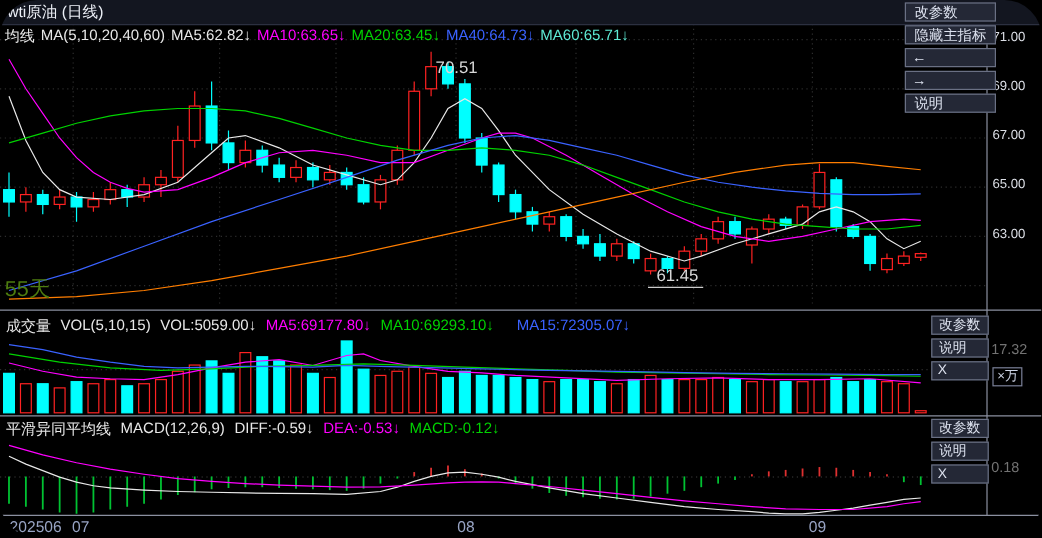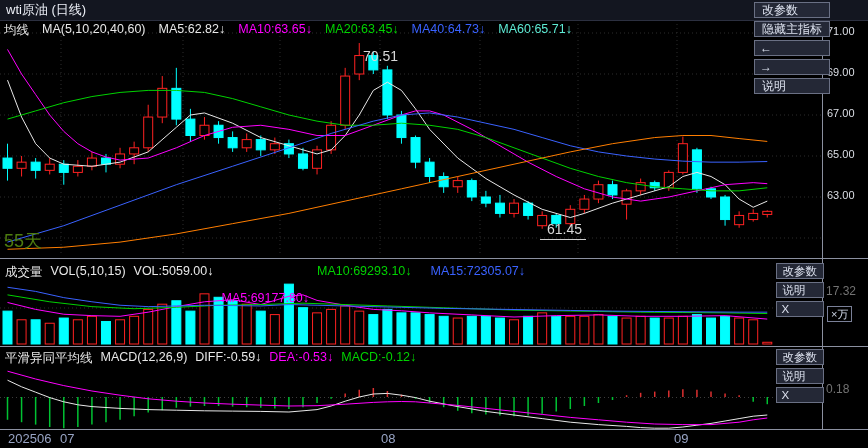--- a/index.html
+++ b/index.html
@@ -1,30 +1,30 @@
 <!DOCTYPE html>
 <html><head>
 <meta charset="utf-8">
 <style>
   html,body{margin:0;padding:0;background:#000;}
   .screen{position:relative;width:868px;height:448px;background:#000;overflow:hidden;
-          font-family:"Liberation Sans","DejaVu Sans",sans-serif;}
+          font-family:"Liberation Sans","DejaVu Sans",sans-serif;border-radius:31px;}
   .topbar{position:absolute;left:0;top:0;width:868px;height:20px;background:#131620;
           border-bottom:1px solid #2c3040;z-index:3;}
   .title{position:absolute;left:6px;top:0;line-height:20px;font-size:13px;color:#eceff6;}
   .btnrow{position:absolute;top:2px;height:16px;display:flex;gap:3px;z-index:4;flex-direction:column;}
   .btnrow.top{right:38px;}
   .btn{border:1px solid #6a7084;background:#242836;color:#dde2ef;font-size:12px;
        line-height:14px;padding:0 7px;white-space:nowrap;cursor:default;}
   .btn.arrow{padding:0 5px;font-weight:bold;}
   .btn.small{font-size:11.5px;padding:0 6px;}
   .btn.x{padding:0 5px;}
   svg{position:absolute;left:0;top:0;z-index:1;}
   .txt{position:absolute;z-index:2;white-space:nowrap;}
-  .marow{left:4px;top:22px;font-size:12.5px;display:flex;gap:13px;color:#e8e8e8;}
+  .marow{left:4px;top:22px;font-size:12.5px;display:flex;gap:5px;color:#e8e8e8;}
   .indrow{font-size:12.5px;display:flex;gap:8px;color:#e8e8e8;}
   .pricelabel{left:827px;font-size:11px;color:#dcdfe6;}
   .scalelabel{left:826px;font-size:12px;color:#737373;}
   .unitbox{left:827px;border:1px solid #7a8098;color:#cfd6e6;font-size:11px;padding:0 3px;line-height:14px;}
   .datelabel{top:431px;font-size:13px;color:#98a4c4;}
   .ann{color:#d8d8d8;font-size:14px;}
   .yellow{color:#4d7c0f;font-size:18px;}
 </style>
 </head>
 <body>
@@ -324,21 +324,21 @@
   <span class="txt pricelabel" style="top:189px">63.00</span>
 
   <span class="txt ann" style="left:363px;top:48px">70.51</span>
   <span class="txt ann" style="left:547px;top:221px">61.45</span>
   <span class="txt yellow" style="left:4px;top:229px">55天</span>
 
   <div class="txt indrow" style="left:5px;top:264px">
     <span>成交量</span>
     <span>VOL(5,10,15)</span>
     <span style="color: rgb(232, 232, 232);">VOL:5059.00↓</span>
-    <span style="color: rgb(255, 0, 255); margin-top: 27px;">MA5:69177.80↓</span>
+    <span style="color: rgb(255, 0, 255);">MA5:69177.80↓</span>
     <span style="color: rgb(0, 210, 0);">MA10:69293.10↓</span>
     <span style="color: rgb(58, 98, 255); margin-left: 11px;">MA15:72305.07↓</span>
   </div>
   <div class="btnrow" style="right:44px;top:263px">
     <span class="btn small">改参数</span>
     <span class="btn small">说明</span>
     <span class="btn small x">X</span>
   </div>
   <span class="txt scalelabel" style="top:284px">17.32</span>
   <span class="txt unitbox" style="top:306px">×万</span>

